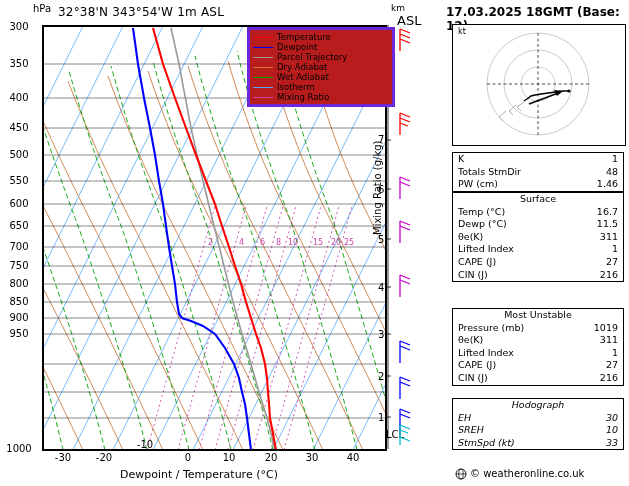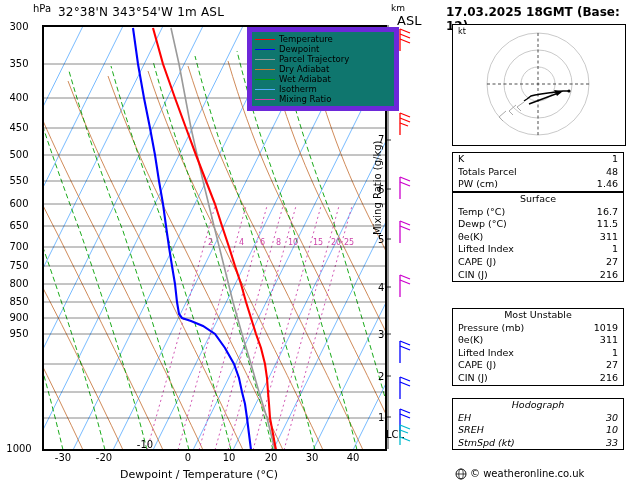--- a/index.html
+++ b/index.html
@@ -25,21 +25,21 @@
   #xaxis-title{left:120px;top:468px;font-size:11px;color:#000;}
 
   
   .kmlab{font-size:10px;color:#000;text-align:left;}
   #lcl-label{font-size:10px;color:#000;}
 
   
   #mixing-title{position:absolute;left:372px;top:235px;font-size:10px;color:#000;transform:rotate(-90deg);transform-origin:left top;white-space:nowrap;}
 
   
-  #legend{left:247px;top:27px;width:136px;background:#0f766e;border:5px solid #6d28d9;padding:2px 3px;}
+  #legend{left:247px;top:27px;width:136px;background:#b91c1c;border:3px solid #6d28d9;padding:2px 3px;}
   .legrow{display:flex;align-items:center;height:10px;margin:0;}
   .legline{width:20px;height:0;border-top-width:1.6px;border-top-style:solid;margin-right:4px;}
   .legtext{font-size:8.5px;color:#000;line-height:10px;}
 
   
   #hodo-box{left:452px;top:24px;width:172px;height:120px;border:1px solid #000;background:#fff;}
   #hodo-kt{position:absolute;left:5px;top:2px;font-size:8px;color:#000;}
 
   
   .tbl{position:absolute;left:452px;width:172px;border:1px solid #000;background:#fff;box-sizing:border-box;font-size:9.5px;color:#000;}
@@ -328,21 +328,21 @@
       <circle cx="116" cy="66" r="1.6" fill="#000"></circle>
     </svg>
   </div>
 
   <div class="tbl" id="tbl-main">
     <div class="trow">
       <span class="k">K</span>
       <span class="v">1</span>
     </div>
     <div class="trow">
-      <span class="k">Totals Parcel</span>
+      <span class="k">Totals StmDir</span>
       <span class="v">48</span>
     </div>
     <div class="trow">
       <span class="k">PW (cm)</span>
       <span class="v">1.46</span>
     </div>
   </div>
 
   <div class="tbl" id="tbl-sfc">
     <div class="thead" style="border-top:none">Surface</div>

